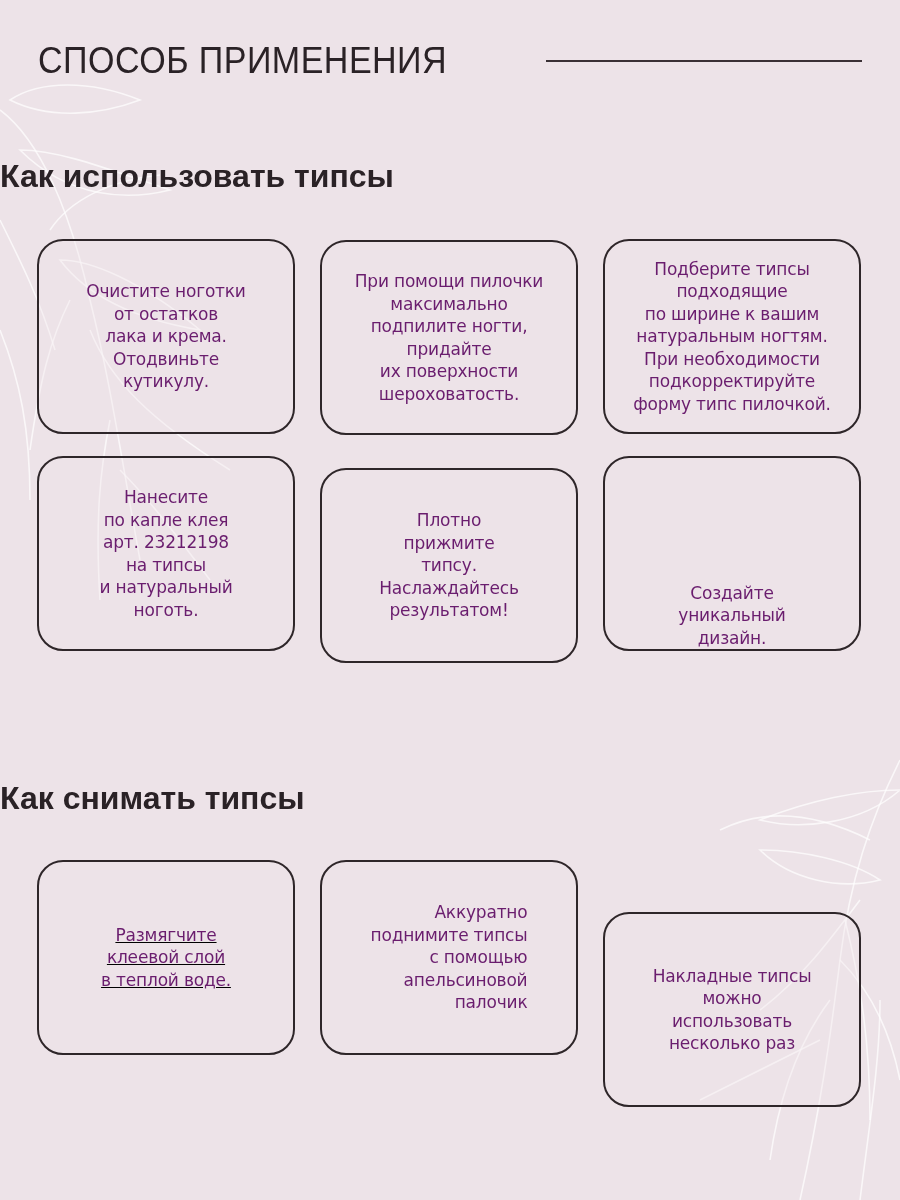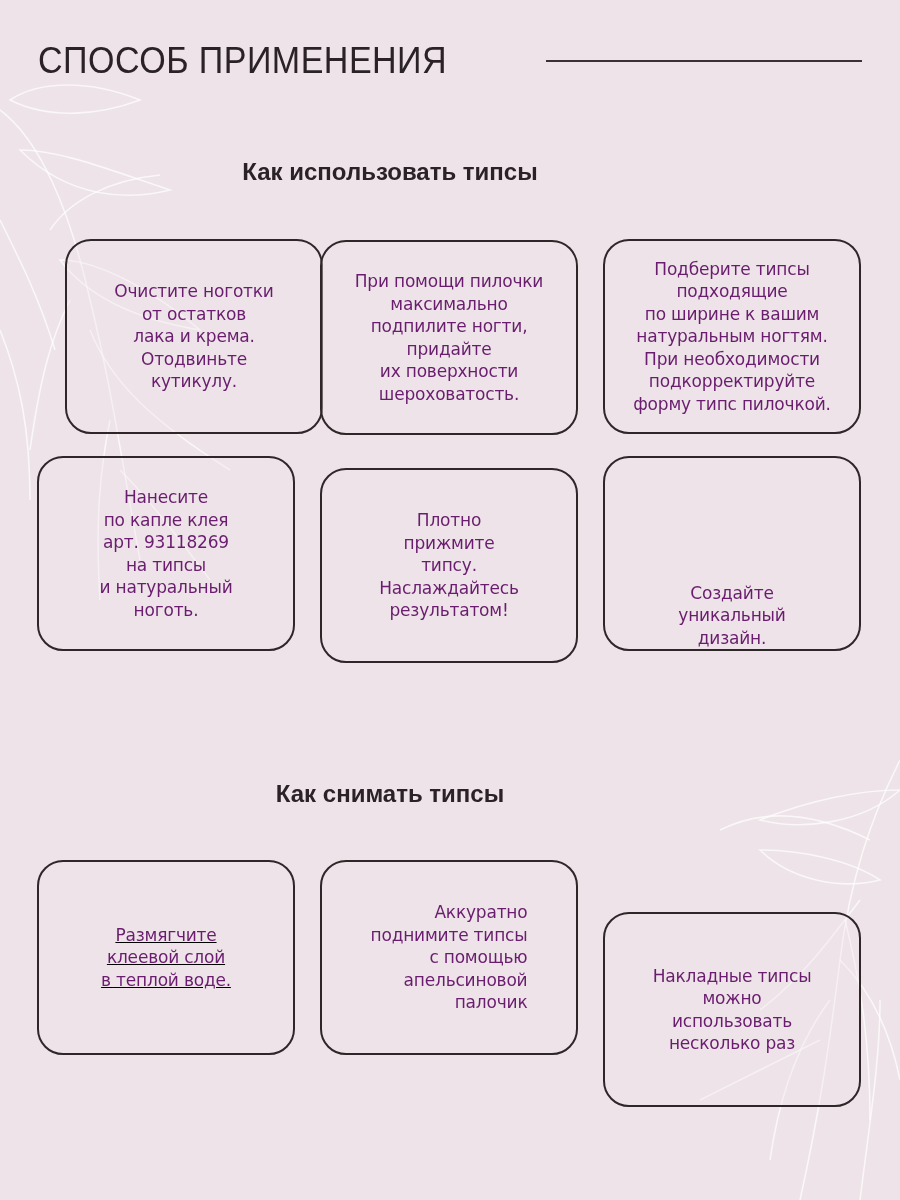--- a/index.html
+++ b/index.html
@@ -15,23 +15,23 @@
   }
   .header-title {
     font-family:"Liberation Sans", sans-serif;
     font-size:37px; color:#2a2226; letter-spacing:0.5px; white-space:nowrap;
     transform:scaleX(0.92); transform-origin:left center;
   }
   .header-line {
     position:absolute; left:508px; right:0; top:22px; height:2px; background:#3a3035;
   }
   .section-title {
-    position:absolute; left:0; width:780px; text-align:center;
+    position:absolute; left:0; width:780px; 
     font-family:"Liberation Sans", sans-serif; font-weight:bold;
-    font-size:24px; color:#2a2226;
+    font-size:32px; color:#2a2226;
   }
   .card {
     position:absolute; width:258px;
     border:2px solid #2e2629; border-radius:26px; box-sizing:border-box;
     display:flex; align-items:center; justify-content:center; text-align:center;
     background:rgba(237,227,232,0.35);
   }
   .card-text {
     font-family:"DejaVu Sans", sans-serif; font-size:17px; line-height:22.5px;
     color:#6a1d6e; white-space:pre-line; letter-spacing:-0.2px;
@@ -70,21 +70,21 @@
   </g>
 </svg>
 
 <div class="header">
   <span class="header-title">СПОСОБ ПРИМЕНЕНИЯ</span>
   <div class="header-line"></div>
 </div>
 
 <div class="section-title" style="top:158px;">Как использовать типсы</div>
 
-<div class="card" style="left:37px; top:239px; height:195px;margin-left:28px;">
+<div class="card" style="left:37px; top:239px; height:195px;">
   <span class="card-text">Очистите ноготки
 от остатков
 лака и крема.
 Отодвиньте
 кутикулу.</span>
 </div>
 <div class="card" style="left:320px; top:240px; height:195px;">
   <span class="card-text">При помощи пилочки
 максимально
 подпилите ногти,
@@ -98,21 +98,21 @@
 по ширине к вашим
 натуральным ногтям.
 При необходимости
 подкорректируйте
 форму типс пилочкой.</span>
 </div>
 
 <div class="card" style="left:37px; top:456px; height:195px;">
   <span class="card-text">Нанесите
 по капле клея
-арт. 93118269
+арт. 23212198
 на типсы
 и натуральный
 ноготь.</span>
 </div>
 <div class="card" style="left:320px; top:456px; height:195px;margin-top:12px;">
   <span class="card-text">Плотно
 прижмите
 типсу.
 Наслаждайтесь
 результатом!</span>

